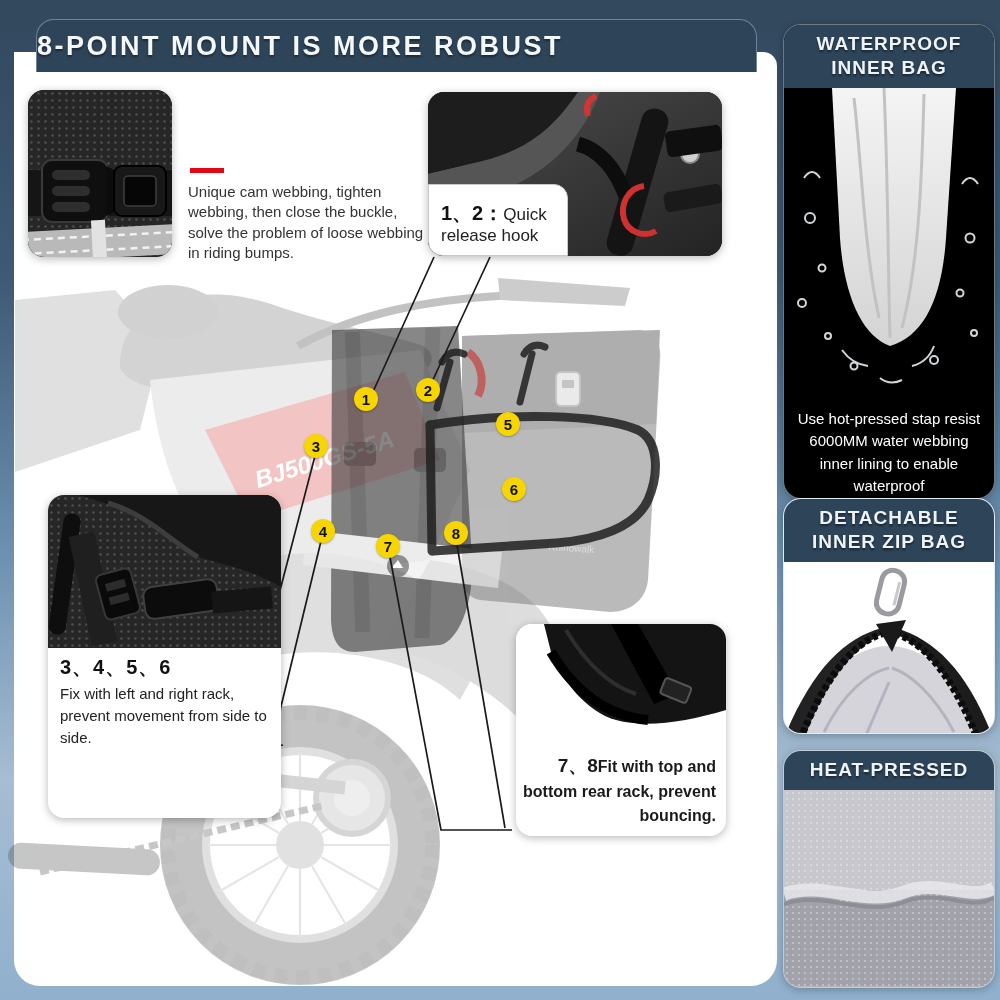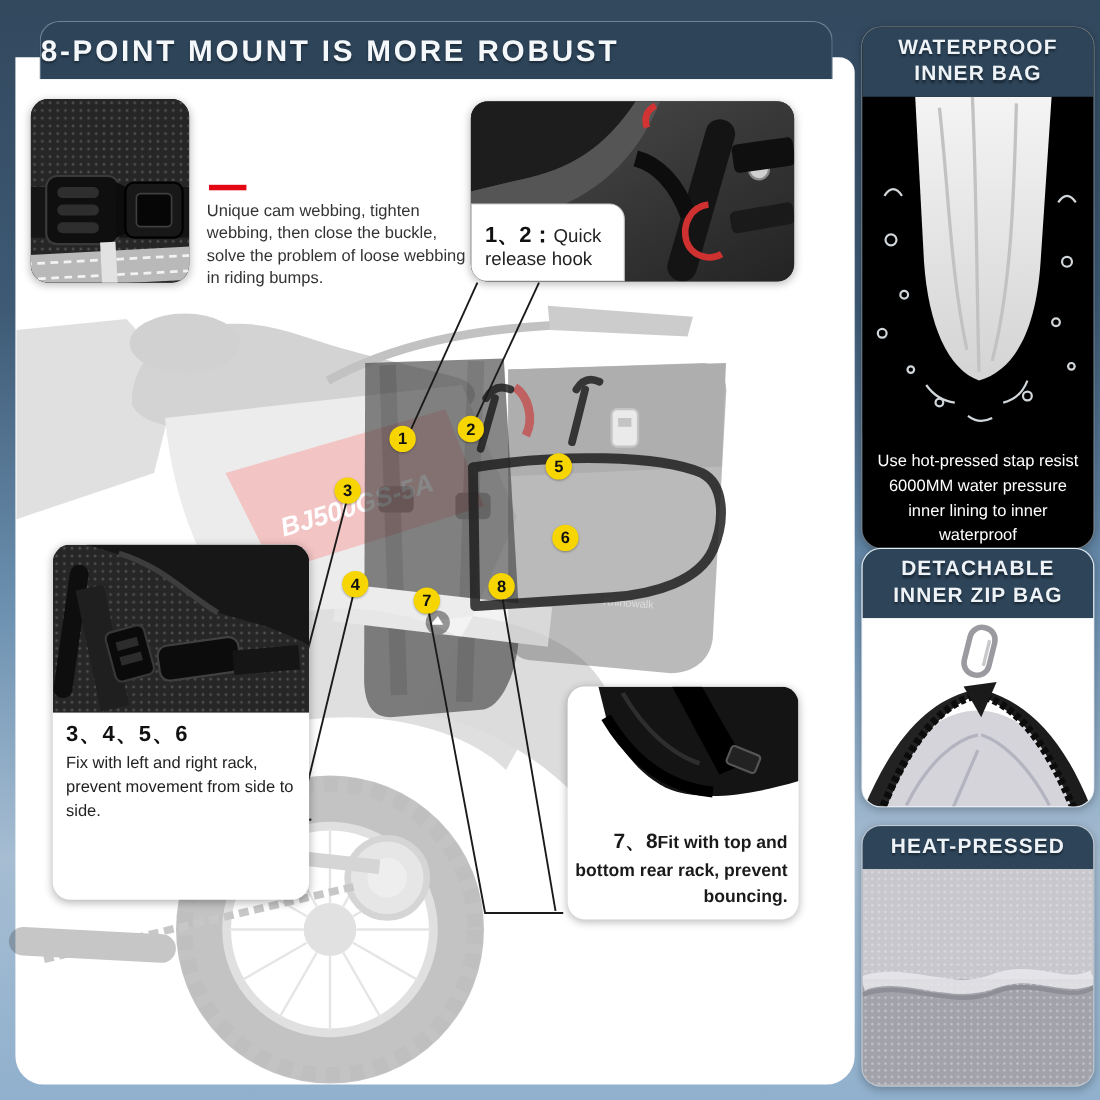--- a/index.html
+++ b/index.html
@@ -266,21 +266,21 @@
         <circle cx="190" cy="245" r="3"></circle>
           <circle cx="70" cy="278" r="3.5"></circle>
           <circle cx="150" cy="272" r="4"></circle>
         <path d="M20,90 q8,-12 16,0"></path>
           <path d="M178,96 q8,-12 16,0"></path>
         <path d="M58,262 q10,14 26,16"></path>
           <path d="M150,258 q-6,16 -22,20"></path>
         <path d="M96,290 q10,8 22,2"></path>
       </g>
     </svg>
-    <div class="desc">Use hot-pressed stap resist 6000MM water pressure inner lining to inner waterproof</div>
+    <div class="desc">Use hot-pressed stap resist 6000MM water webbing inner lining to enable waterproof</div>
   </div>
 
   <div class="panel p-zip">
     <div class="panel-head">DETACHABLE INNER ZIP BAG</div>
     <svg width="210" height="182" viewBox="0 0 210 182">
       <rect width="210" height="182" fill="#fff"></rect>
       <path d="M8,182 C30,115 70,84 105,84 C140,84 180,115 202,182 Z" fill="#d4d4da"></path>
       <path d="M40,170 C60,130 85,110 105,106 M170,170 C150,132 126,112 108,106 M80,178 C92,150 100,132 105,120" stroke="#b4b4c0" stroke-width="3" fill="none"></path>
       <path d="M0,176 C28,108 60,76 98,66 L112,66 C74,80 44,112 18,182 Z" fill="#222"></path>
       <path d="M210,178 C184,110 152,78 112,66 L98,66 C140,82 170,114 194,182 Z" fill="#1c1c1c"></path>

